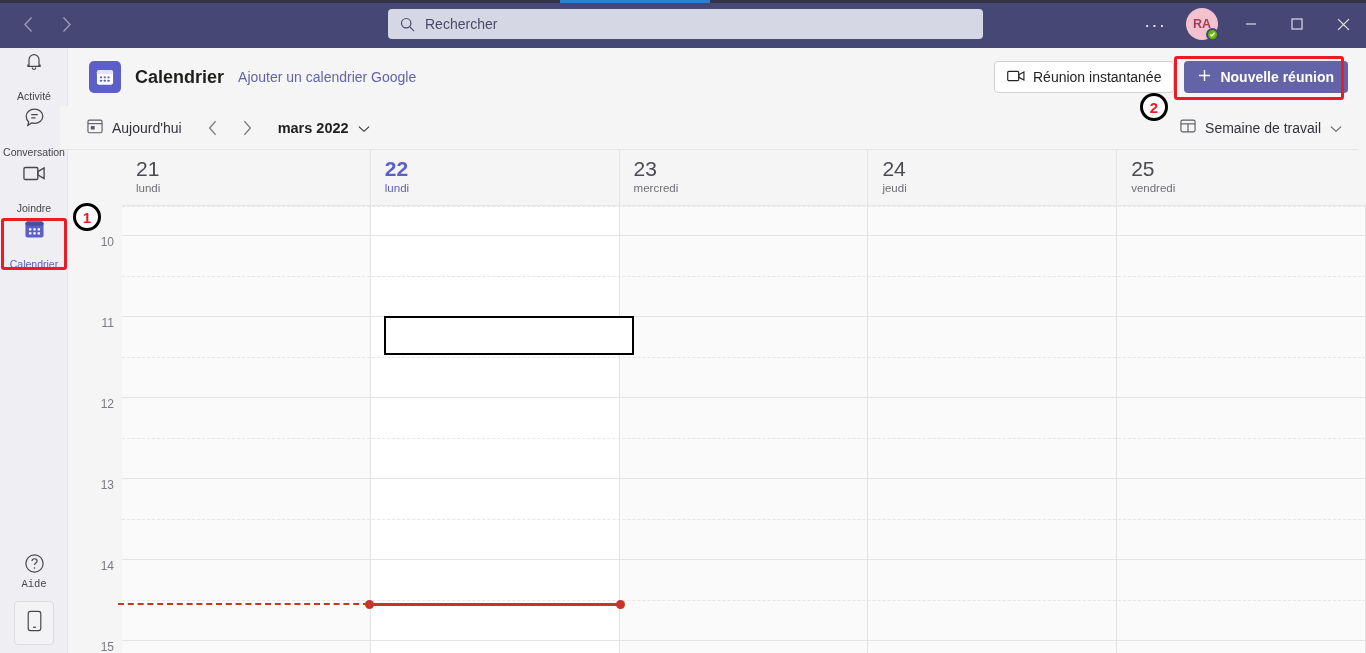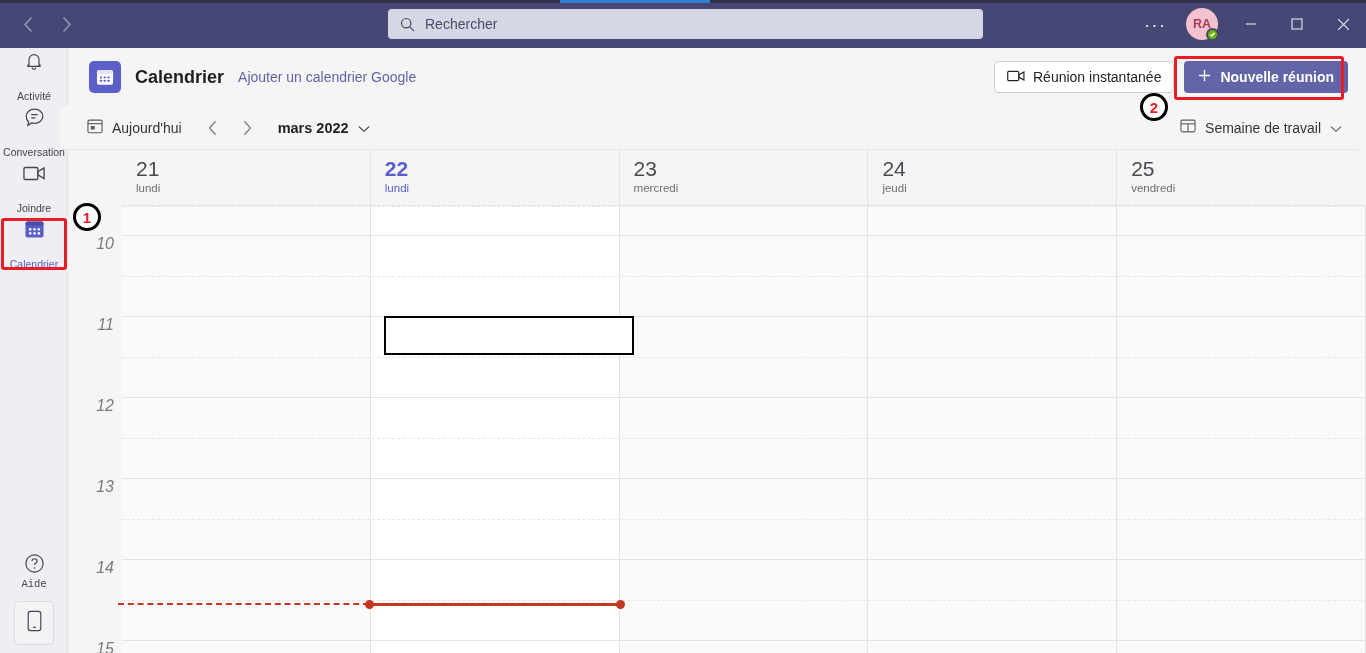--- a/index.html
+++ b/index.html
@@ -240,21 +240,21 @@
   .hourline {
     position: absolute; left: 54px; width: 1244px;
     height: 0; border-top: 1px solid #e3e3e3;
   }
   .halfline {
     position: absolute; left: 54px; width: 1244px;
     height: 0; border-top: 1px dashed #e6e6e6;
   }
   .hourlabel {
     position: absolute; left: 0; width: 46px;
-    text-align: right; font-size: 16px; color: #7a7a82; font-style: italic;
+    text-align: right; font-size: 12px; color: #7a7a82;
   }
 
   .slot-selected {
     position: absolute;
     left: 316px; top: 110px;
     width: 250px; height: 39px;
     background: #fff;
     border: 2px solid #000;
     z-index: 12;
   }

